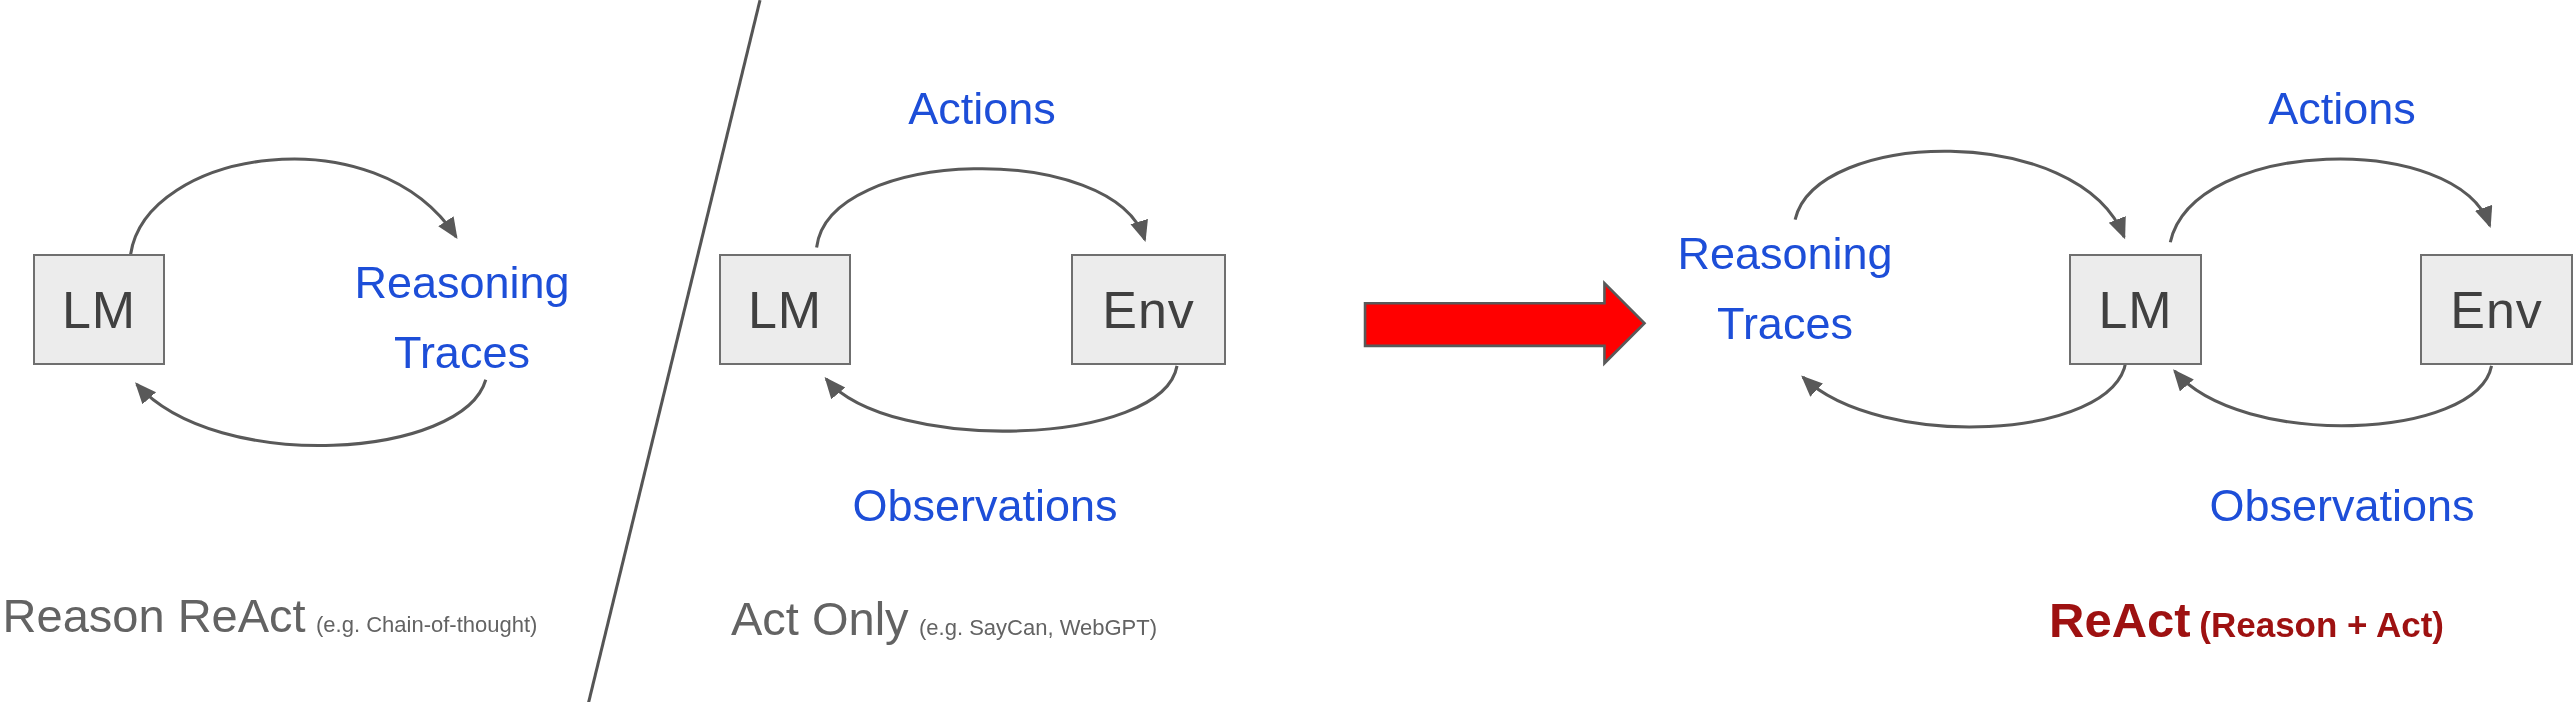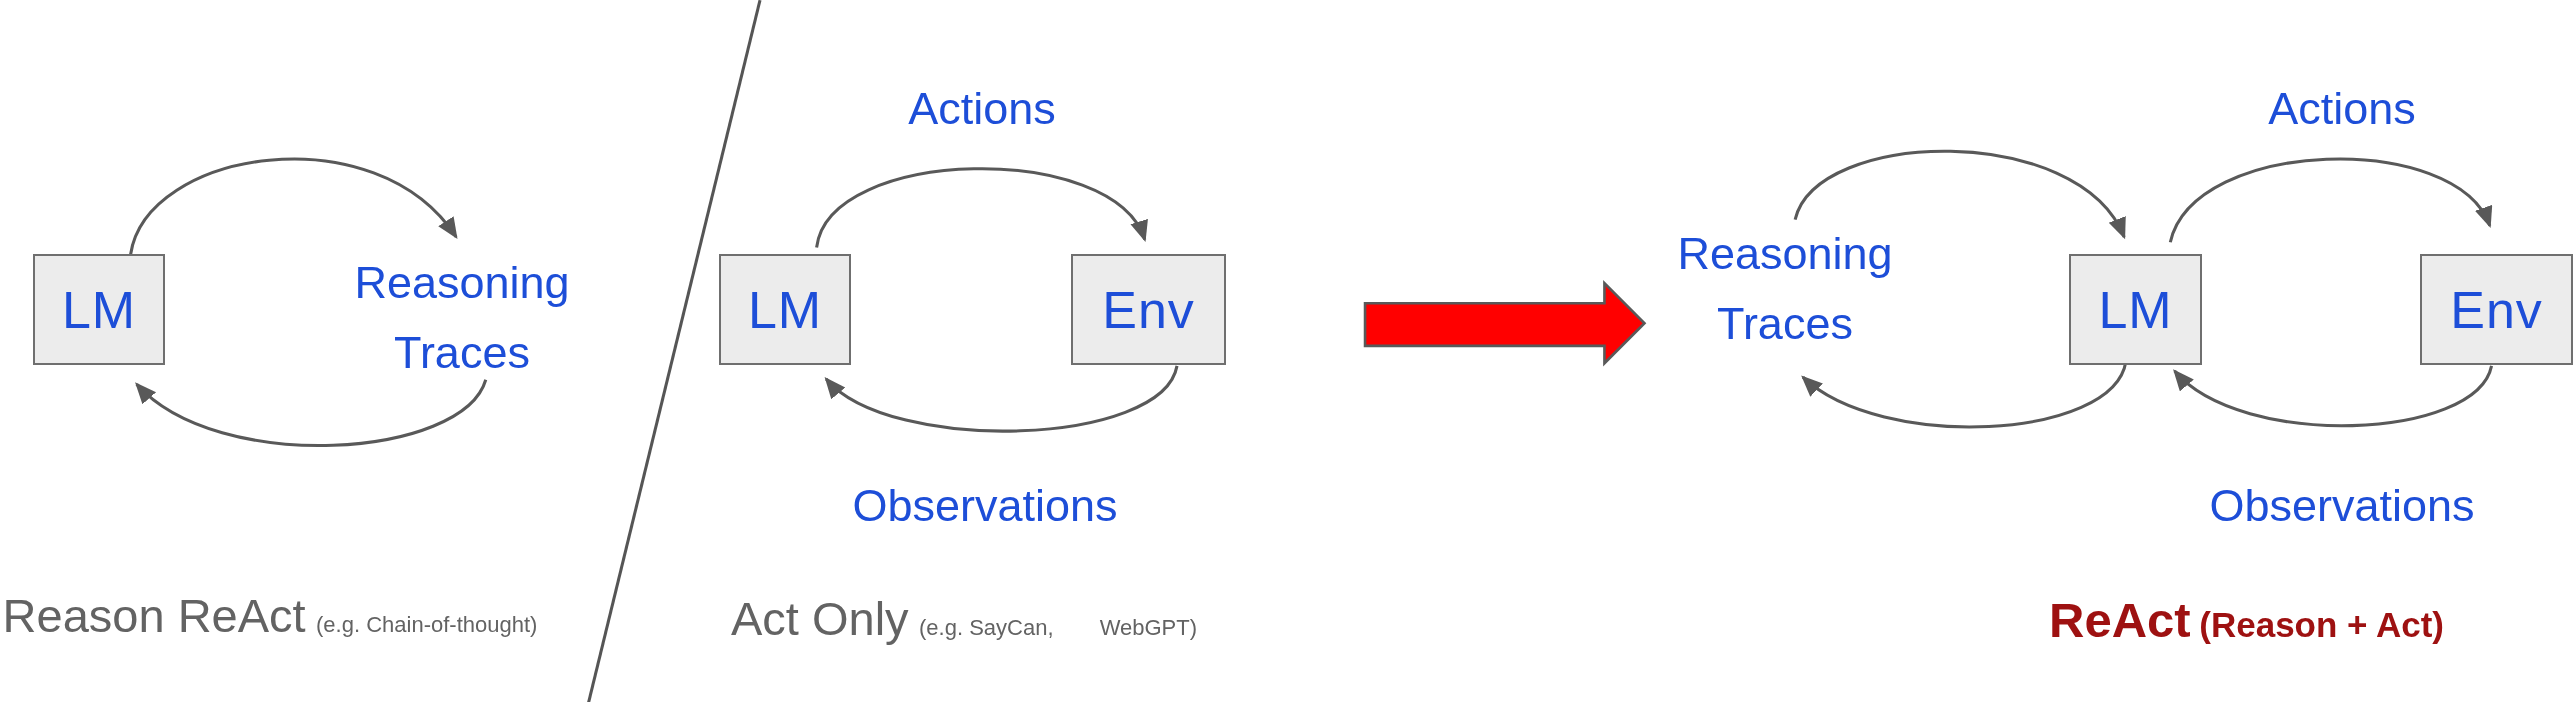--- a/index.html
+++ b/index.html
@@ -25,21 +25,21 @@
   .node-box {
     position: absolute;
     box-sizing: border-box;
     background: #ECECEC;
     border: 2.6px solid #6F6F6F;
     display: flex;
     align-items: center;
     justify-content: center;
     font-size: 52px;
     font-weight: 500;
-    color: #1d4ed8;
+    color: #404040;
     letter-spacing: 0.9px;
   }
   .lbl {
     position: absolute;
     transform: translateX(-50%);
     text-align: center;
     white-space: nowrap;
     color: #1d4ed8;
     font-size: 45px;
     line-height: 49px;
@@ -65,21 +65,20 @@
   .caption.react .note {
     font-size: 35px;
     font-weight: 700;
     margin-left: 8.7px;
   }
   .squiggle {
     text-decoration-style: wavy;
     text-decoration-color: #D93025;
     text-decoration-thickness: 2.2px;
     text-underline-offset: 7.8px;
-    margin-left: 40px;
   }
 </style>
 </head>
 <body>
 
 <div class="canvas">
 
   <svg class="overlay" width="2576" height="703" viewBox="0 0 2959 807" xmlns="http://www.w3.org/2000/svg">
     <defs>
       <marker id="ah" markerWidth="9" markerHeight="8" refX="6.2" refY="3" orient="auto" markerUnits="strokeWidth">

